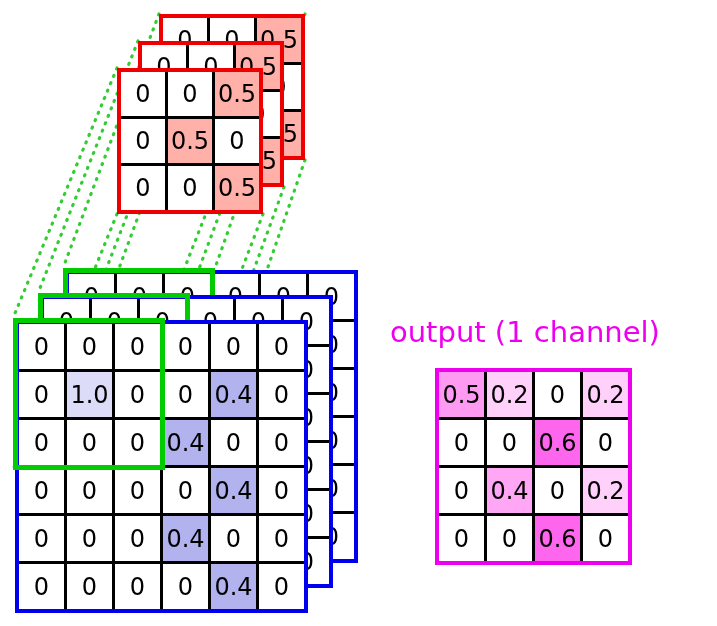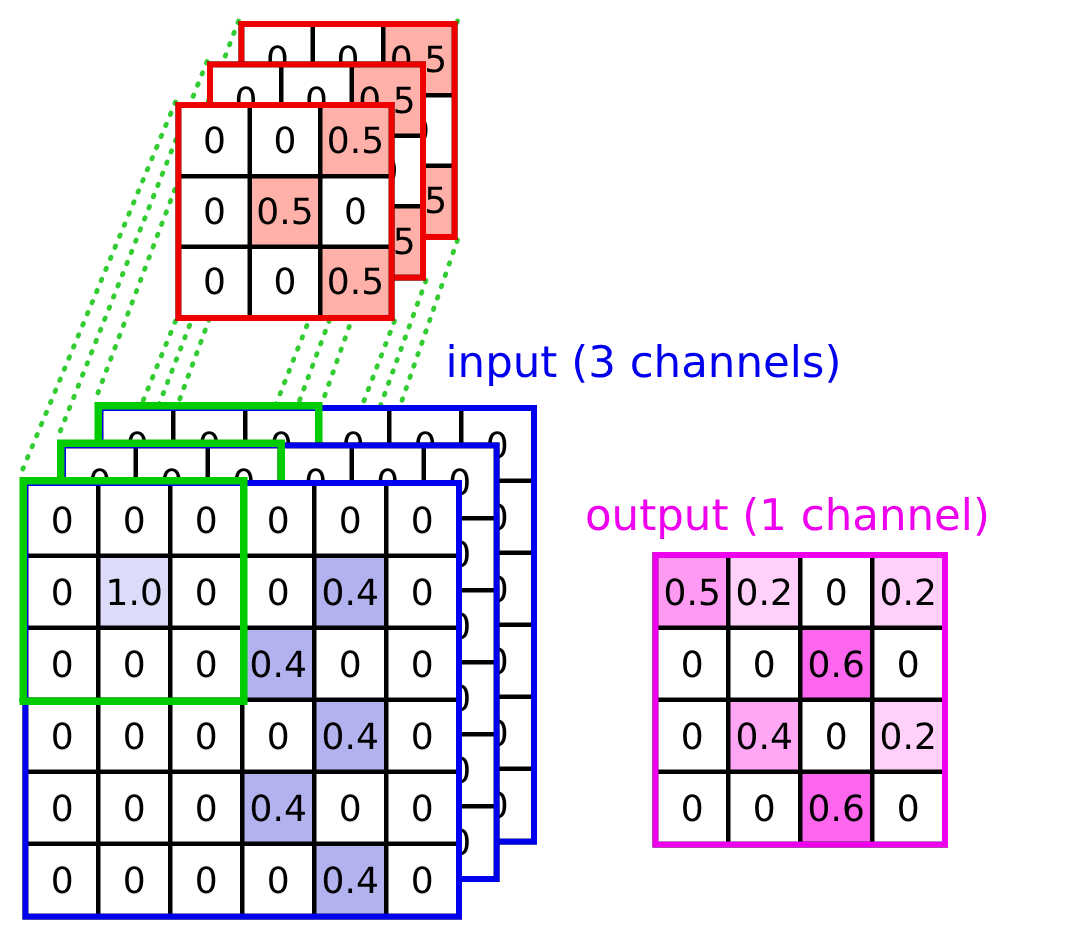--- a/index.html
+++ b/index.html
@@ -234,23 +234,22 @@
       <div class="cell">0</div>
       <div class="cell">0</div>
       <div class="cell">0</div>
       <div class="cell">0</div>
       <div class="cell">0</div>
       <div class="cell" style="background: rgb(178, 178, 238);">0.4</div>
       <div class="cell">0</div>
     </div>
   <div class="rf-box" style="left:13px; top:318px;"></div>
 
-  <div class="label label-input" style="left:297px; top:224px;">input (3 channels)</div>
-
-  <div class="label label-output" style="left:390px; top:326px;">output (1 channel)</div>
+
+  <div class="label label-output" style="left:390px; top:315px;">output (1 channel)</div>
 
   <div class="grid output-grid" style="left: 435px; top: 368px; grid-template-columns: repeat(4, auto);">
       <div class="cell" style="background: rgb(255, 154, 242);">0.5</div>
       <div class="cell" style="background: rgb(255, 208, 250);">0.2</div>
       <div class="cell">0</div>
       <div class="cell" style="background: rgb(255, 208, 250);">0.2</div>
       <div class="cell">0</div>
       <div class="cell">0</div>
       <div class="cell" style="background: rgb(255, 102, 238);">0.6</div>
       <div class="cell">0</div>

